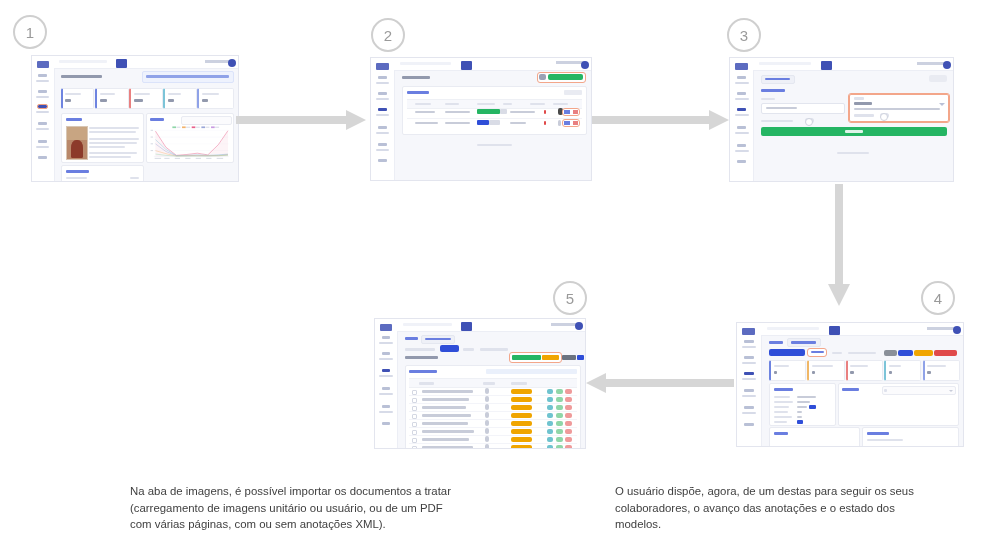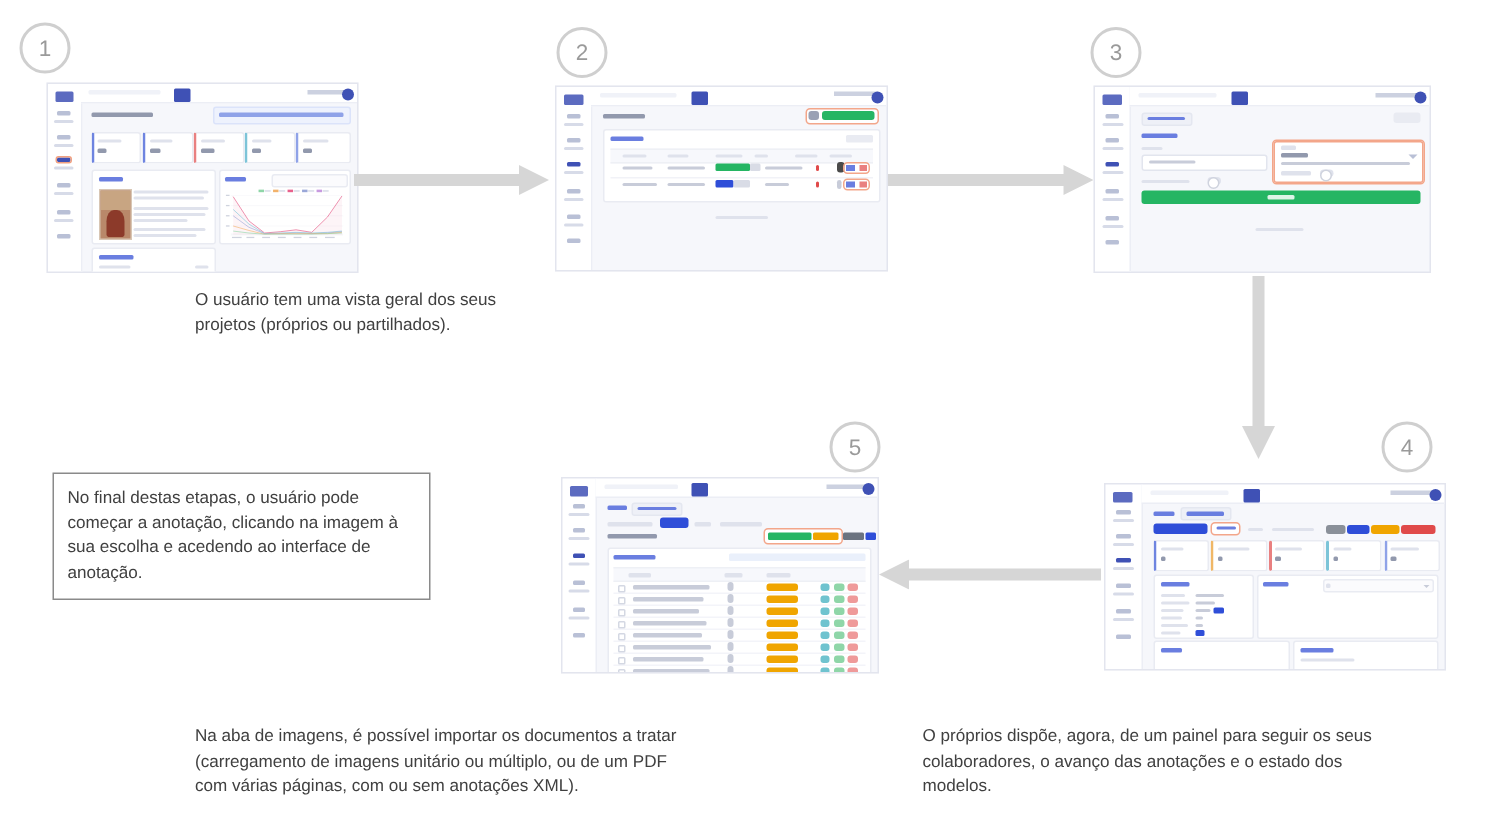--- a/index.html
+++ b/index.html
@@ -245,22 +245,20 @@
         <div class="txt lite" style="left:5%;top:11px;width:26%;"></div>
         <div class="txt lite" style="left:84%;top:11px;width:11%;"></div>
         <div class="bar" style="left:5%;top:15px;width:90%;height:3px;background:#e4e7f0;">
           <div class="bar" style="left:0;top:0;width:42%;height:3px;background:#2f4ed8;"></div>
         </div>
 
       </div>
     </div>
   </div>
 
-  <div class="caption" style="left:130px;top:192px;width:230px;">O usuário tem uma vista geral dos seus
-projetos (próprios ou partilhados).</div>
 
   <div class="arrow" style="left:236px;top:110px;">
     <svg width="130" height="20" viewBox="0 0 130 20">
       <path d="M0 6 L110 6 L110 0 L130 10 L110 20 L110 14 L0 14 Z" fill="#d6d6d6"></path>
     </svg>
   </div>
 
   <div class="step-circle" style="left:371px;top:18px;">2</div>
 
   <div class="shot" id="shot2" style="left:370px;top:57px;width:222px;height:124px;">
@@ -502,21 +500,21 @@
         <div class="txt blue" style="left:5%;top:4px;width:16%;height:3px;"></div>
       </div>
       <div class="panel" style="left:50%;top:92px;width:47%;height:19px;">
         <div class="txt blue" style="left:4%;top:4px;width:24%;height:3px;"></div>
         <div class="txt lite" style="left:4%;top:11px;width:38%;"></div>
       </div>
 
     </div>
   </div>
 
-  <div class="caption" style="left:615px;top:483px;width:350px;">O próprios dispõe, agora, de um painel para seguir os seus
+  <div class="caption" style="left:615px;top:483px;width:350px;">O usuário dispõe, agora, de um destas para seguir os seus
 colaboradores, o avanço das anotações e o estado dos
 modelos.</div>
 
   <div class="arrow" style="left:586px;top:373px;">
     <svg width="148" height="20" viewBox="0 0 148 20">
       <path d="M148 6 L20 6 L20 0 L0 10 L20 20 L20 14 L148 14 Z" fill="#d6d6d6"></path>
     </svg>
   </div>
 
   <div class="step-circle" style="left:553px;top:281px;">5</div>
@@ -644,21 +642,17 @@
             <div class="chip" style="position:absolute;left:82%;top:1.5px;width:4%;height:5px;background:#6fc3cf;"></div>
             <div class="chip" style="position:absolute;left:87.5%;top:1.5px;width:4%;height:5px;background:#8fd6a8;"></div>
             <div class="chip" style="position:absolute;left:93%;top:1.5px;width:4%;height:5px;background:#ef9a9a;"></div>
           </div>
         </div>
       </div>
     </div>
   </div>
 
   <div class="caption" style="left:130px;top:483px;width:370px;">Na aba de imagens, é possível importar os documentos a tratar
-(carregamento de imagens unitário ou múltiplo, ou de um PDF
+(carregamento de imagens unitário ou usuário, ou de um PDF
 com várias páginas, com ou sem anotações XML).</div>
 
-  <div class="caption-box" style="left:35px;top:315px;width:252px;">No final destas etapas, o usuário pode
-começar a anotação, clicando na imagem à
-sua escolha e acedendo ao interface de
-anotação.</div>
 
 </div>
 
 </body></html>

